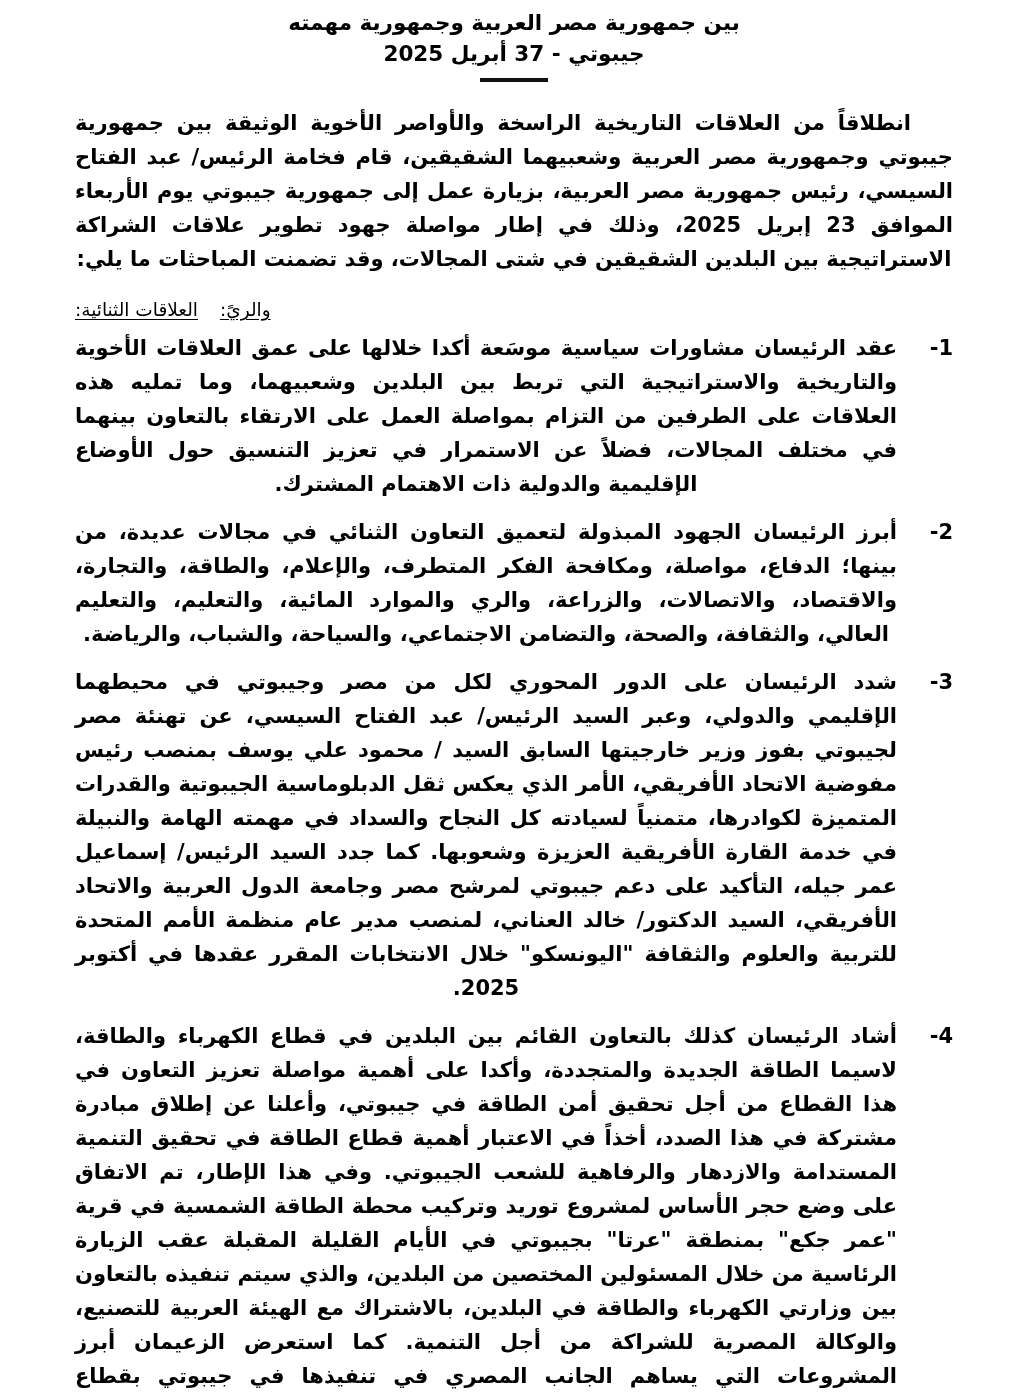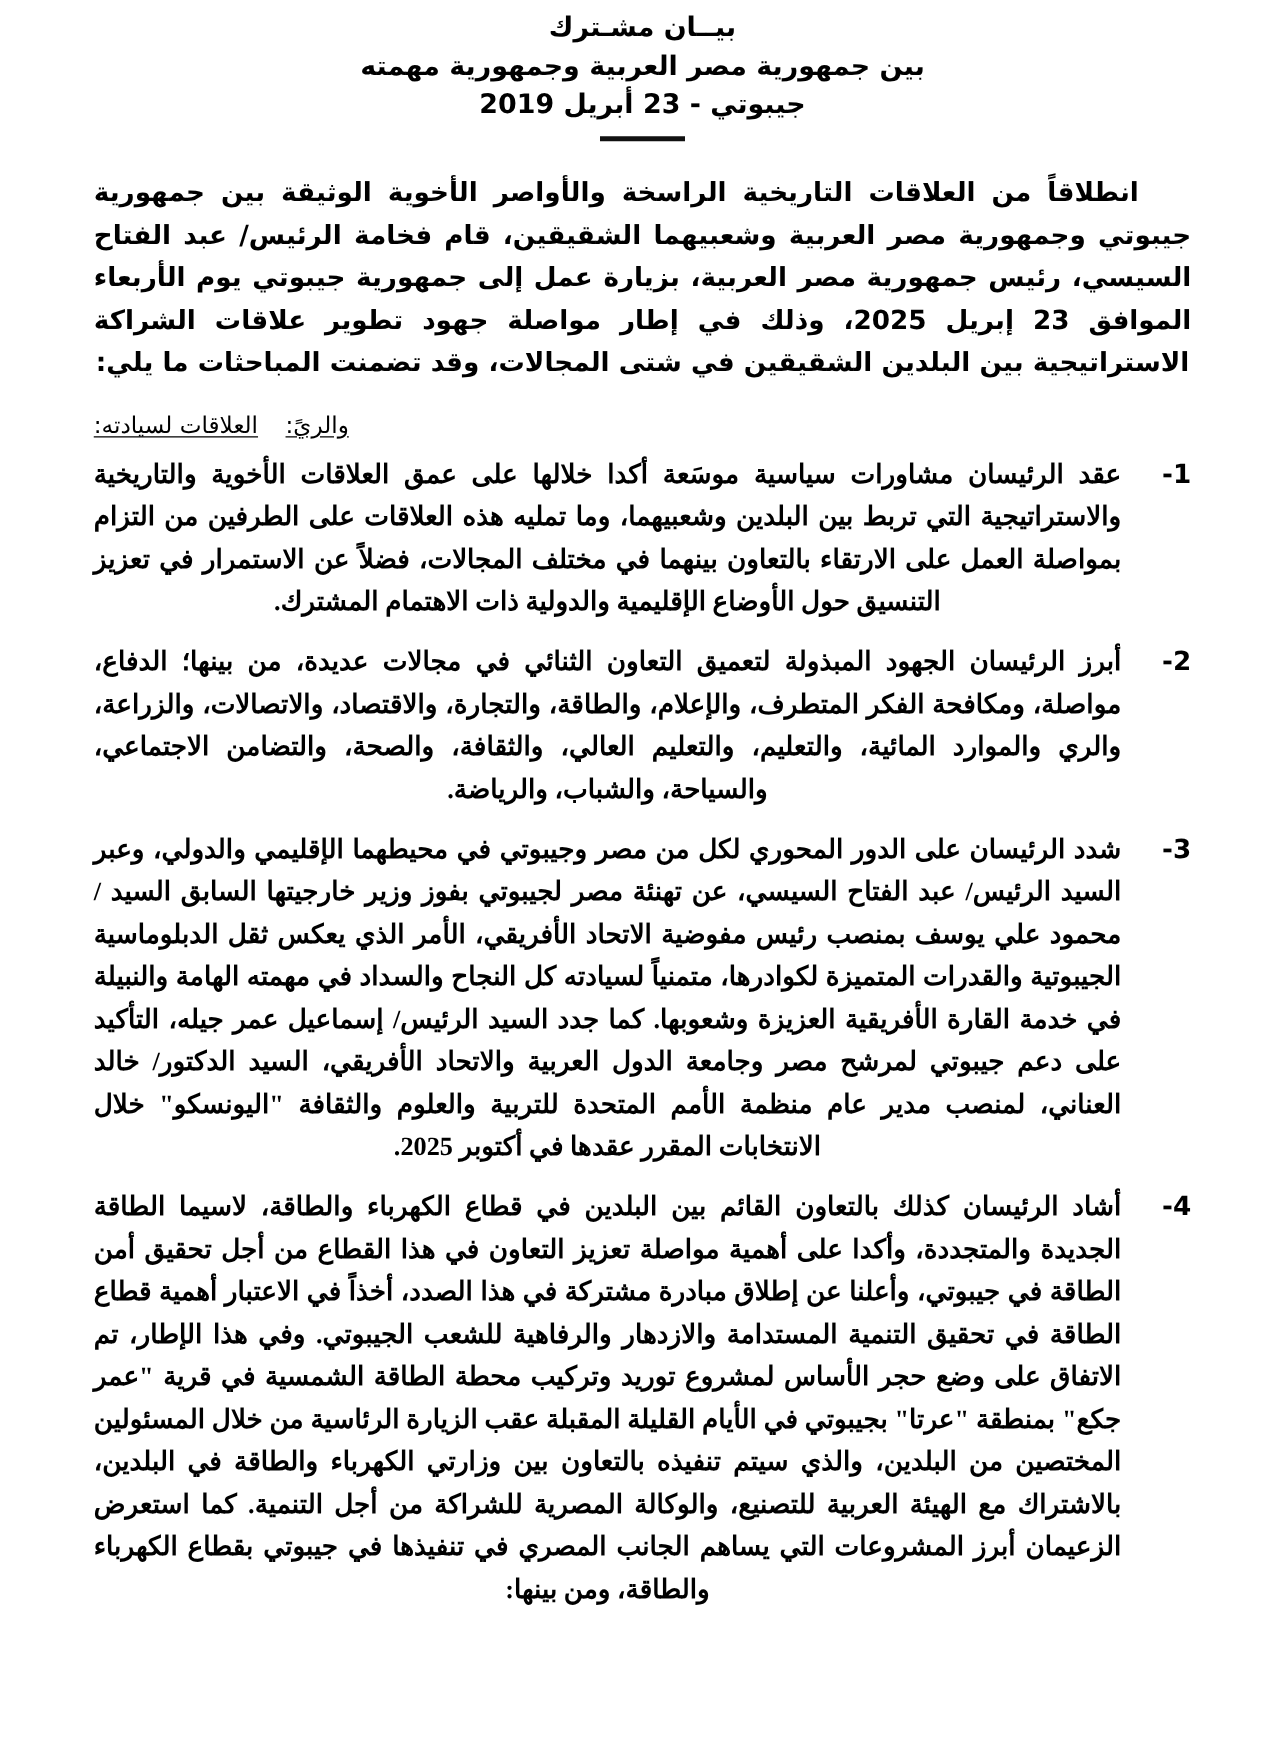--- a/index.html
+++ b/index.html
@@ -104,40 +104,38 @@
     box-sizing: border-box;
   }
   .item .body {
     flex: 1 1 auto;
     font-weight: bold;
     font-size: 21px;
     line-height: 1.62;
     text-align: justify;
     text-align-last: center;
     letter-spacing: 0.05px;
-    font-family: Liberation Serif, serif;
   }
 </style>
 </head>
 <body>
 
 <div class="page">
 
   <div class="doc-header">
-    <div class="hline title-main">بيــان مشـترك</div>
     <div class="hline">بين جمهورية مصر العربية وجمهورية مهمته</div>
-    <div class="hline">جيبوتي - 23 أبريل 2019</div>
+    <div class="hline">جيبوتي - 37 أبريل 2025</div>
     <div class="header-rule"></div>
   </div>
 
   <p class="intro">انطلاقاً من العلاقات التاريخية الراسخة والأواصر الأخوية الوثيقة بين جمهورية جيبوتي وجمهورية مصر العربية وشعبيهما الشقيقين، قام فخامة الرئيس/ عبد الفتاح السيسي، رئيس جمهورية مصر العربية، بزيارة عمل إلى جمهورية جيبوتي يوم الأربعاء الموافق 23 إبريل 2025، وذلك في إطار مواصلة جهود تطوير علاقات الشراكة الاستراتيجية بين البلدين الشقيقين في شتى المجالات، وقد تضمنت المباحثات ما يلي:</p>
 
   <div class="section-heading">
     <span class="sh-ordinal">والريً:</span>
-    <span class="sh-label">العلاقات لسيادته:</span>
+    <span class="sh-label">العلاقات الثنائية:</span>
   </div>
 
   <div class="items">
 
     <div class="item">
       <div class="marker">-1</div>
       <div class="body">عقد الرئيسان مشاورات سياسية موسَعة أكدا خلالها على عمق العلاقات الأخوية والتاريخية والاستراتيجية التي تربط بين البلدين وشعبيهما، وما تمليه هذه العلاقات على الطرفين من التزام بمواصلة العمل على الارتقاء بالتعاون بينهما في مختلف المجالات، فضلاً عن الاستمرار في تعزيز التنسيق حول الأوضاع الإقليمية والدولية ذات الاهتمام المشترك.</div>
     </div>
 
     <div class="item">

